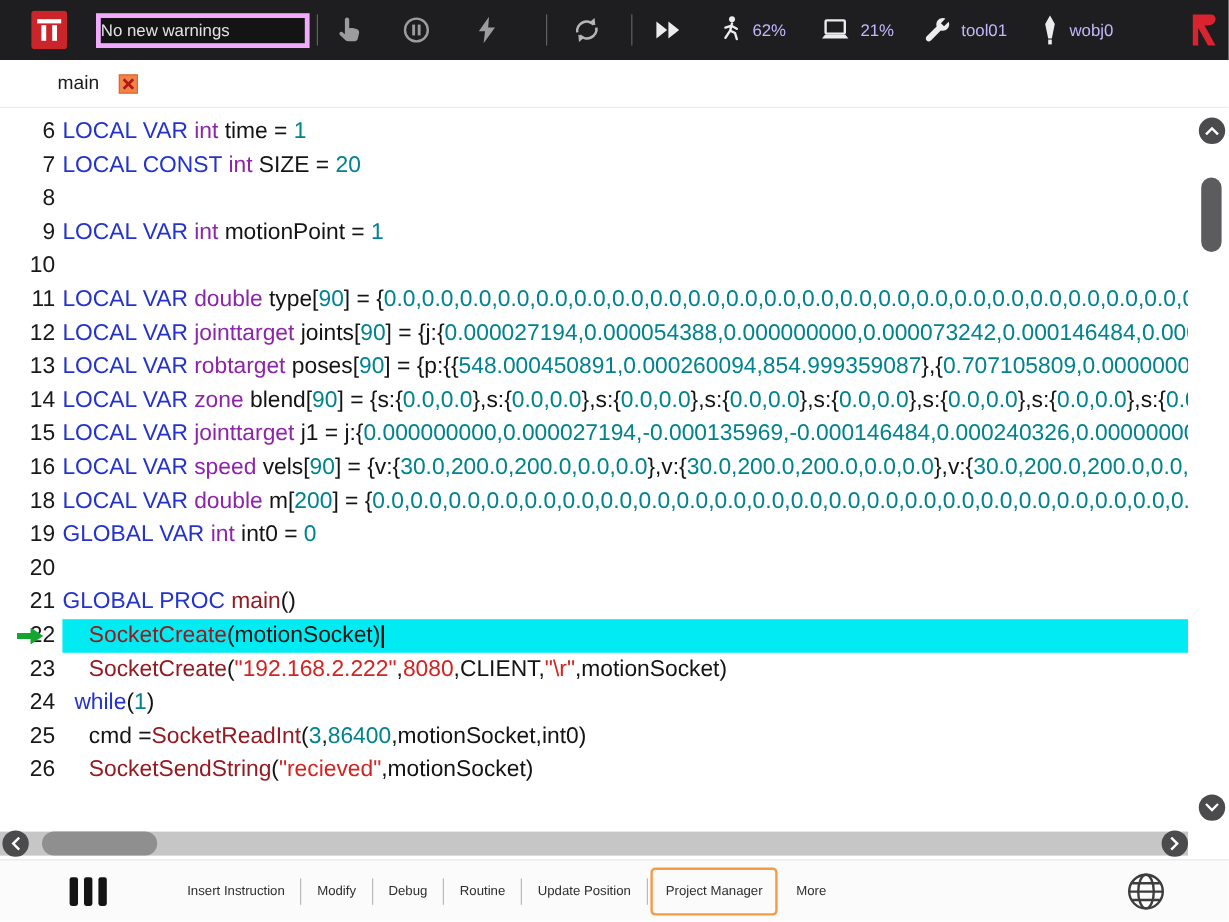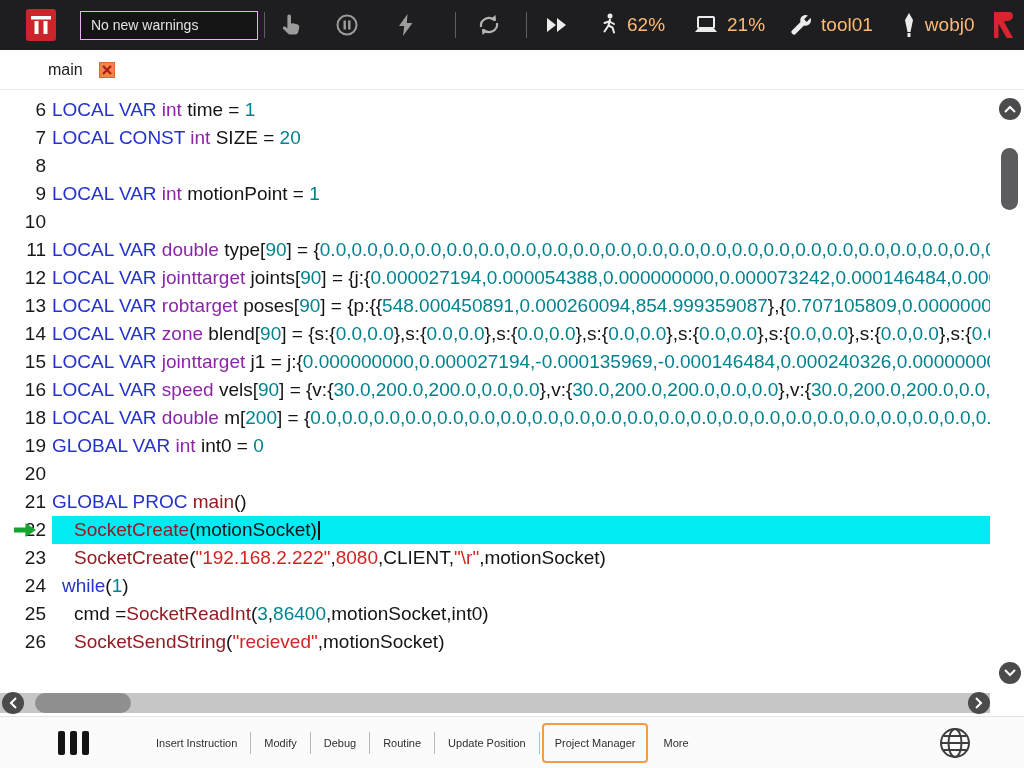--- a/index.html
+++ b/index.html
@@ -6,26 +6,26 @@
   html,body { margin:0; padding:0; }
   body {
     width:1024px; height:768px; overflow:hidden; position:relative;
     background:#fff; font-family:"Liberation Sans", sans-serif;
   }
 
   
   .topbar { height:50px; background:#1e1e20; display:flex; align-items:center; }
   .ticon { flex:none; display:flex; align-items:center; justify-content:center; }
   .tgroup { display:flex; align-items:center; gap:8px; flex:none; }
-  .tlabel { color:#fdba74; font-size:19px; }
+  .tlabel { color:#c4b5fd; font-size:14px; }
   .tdiv { width:1px; height:26px; background:#5f5f5f; flex:none; }
   .warnbox {
     margin-left:24px; width:178px; height:29px; background:#141414;
-    border:1px solid #f0abfc; color:#e3e3e3; font-size:14px;
-    display:flex; align-items:center; padding-left:10px; flex:none;
+    border:4px solid #f0abfc; color:#e3e3e3; font-size:14px;
+    display:flex; align-items:center; flex:none;
   }
 
   
   .tabbar { height:40px; background:#fff; display:flex; align-items:center; border-bottom:1px solid #ececec; }
   .tab { margin-left:48px; display:flex; align-items:center; gap:16px; }
   .tab-label { font-size:16px; color:#1c1c1c; }
   .tab-close {
     width:16px; height:16px; background:#f28449; border:1px solid #da6a30;
     display:flex; align-items:center; justify-content:center; cursor:pointer;
   }

